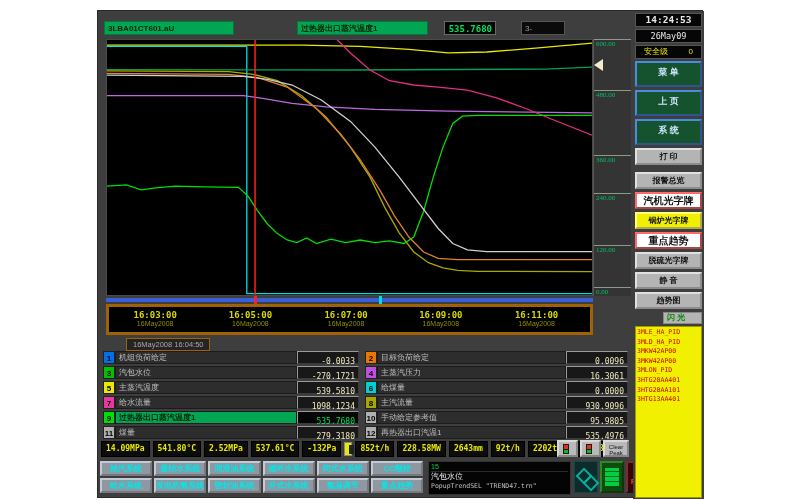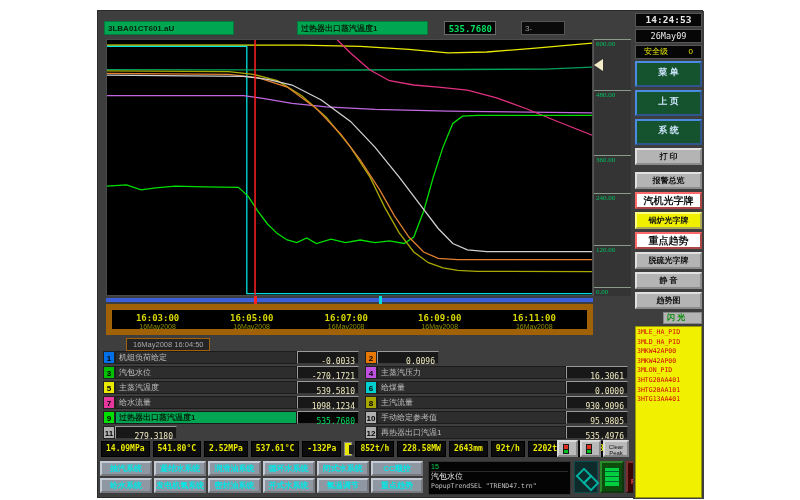--- a/index.html
+++ b/index.html
@@ -31,21 +31,21 @@
                 padding-left:2px; font-family:Liberation Serif, serif; }
   .scale-pointer { position:absolute; left:0; top:20px; width:0; height:0;
                    border-top:6px solid transparent; border-bottom:6px solid transparent;
                    border-right:9px solid #f2ecc8; }
 
   
   .scrollbar { position:absolute; left:8px; top:287px; width:487px; height:4px;
                background:#3a5fd9; }
   .sb-mark { position:absolute; top:-2px; width:3px; height:8px; }
   .time-axis { position:absolute; left:8px; top:293px; width:487px; height:31px;
-               background:#000; border:6px solid #a16207; }
+               background:#000; border:3px solid #a16207; }
   .tlabel { position:absolute; top:3px; transform:translateX(-50%); text-align:center; }
   .tlabel .t { color:#d8d800; font-size:9px; font-weight:bold; white-space:nowrap;
                font-family:"DejaVu Sans Mono",monospace; }
   .tlabel .d { color:#8f8f00; font-size:7px; white-space:nowrap; }
 
   
   .snapshot { position:absolute; left:28px; top:327px; background:#242424; color:#a8a8a8;
               font-size:7.5px; line-height:11px; padding:0 6px; border:1px solid #a16207; }
   .table { position:absolute; left:5px; top:340px; width:525px; }
   .tcol { position:absolute; top:0; }
@@ -235,26 +235,28 @@
           <span class="tlabel2">给水流量</span>
           <span class="tval">1098.1234</span>
         </div>
         <div class="trow hl">
           <span class="badge" style="background-color: rgb(0, 224, 0);">9</span>
           <span class="tlabel2">过热器出口蒸汽温度1</span>
           <span class="tval">535.7680</span>
         </div>
         <div class="trow">
           <span class="badge" style="background-color: rgb(176, 176, 176);">11</span>
+          <span class="tlabel2">煤量</span>
           <span class="tval">279.3180</span>
         </div>
       </div>
       <div class="tcol right">
         <div class="trow">
           <span class="badge" style="background-color: rgb(232, 120, 0);">2</span>
+          <span class="tlabel2">目标负荷给定</span>
           <span class="tval">0.0096</span>
         </div>
         <div class="trow">
           <span class="badge" style="background-color: rgb(192, 80, 224);">4</span>
           <span class="tlabel2">主蒸汽压力</span>
           <span class="tval">16.3061</span>
         </div>
         <div class="trow">
           <span class="badge" style="background-color: rgb(0, 208, 208);">6</span>
           <span class="tlabel2">给煤量</span>

